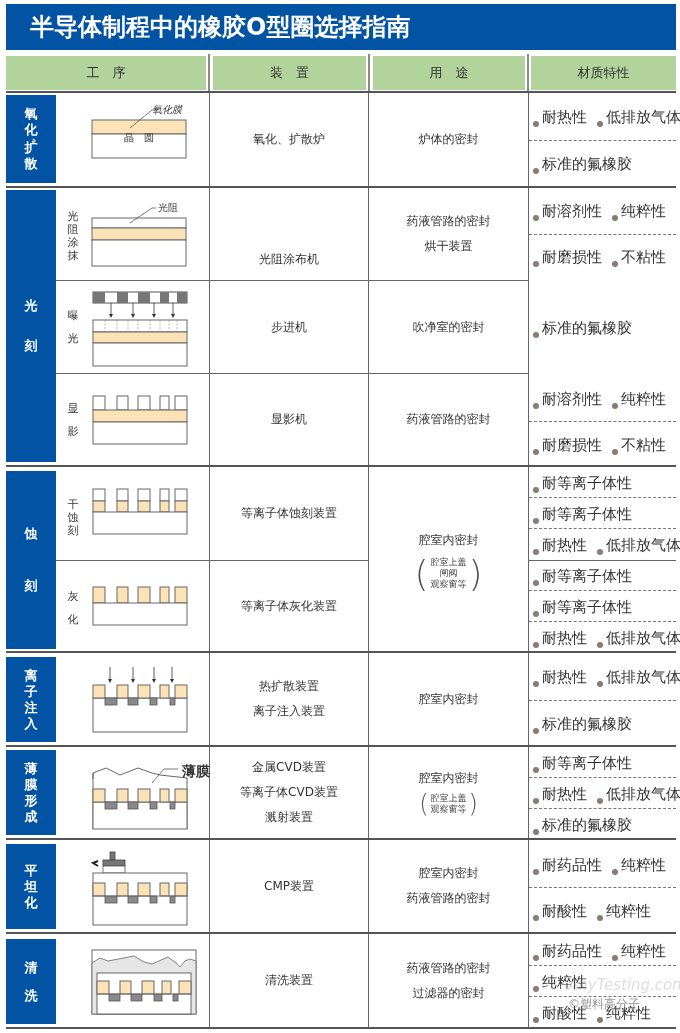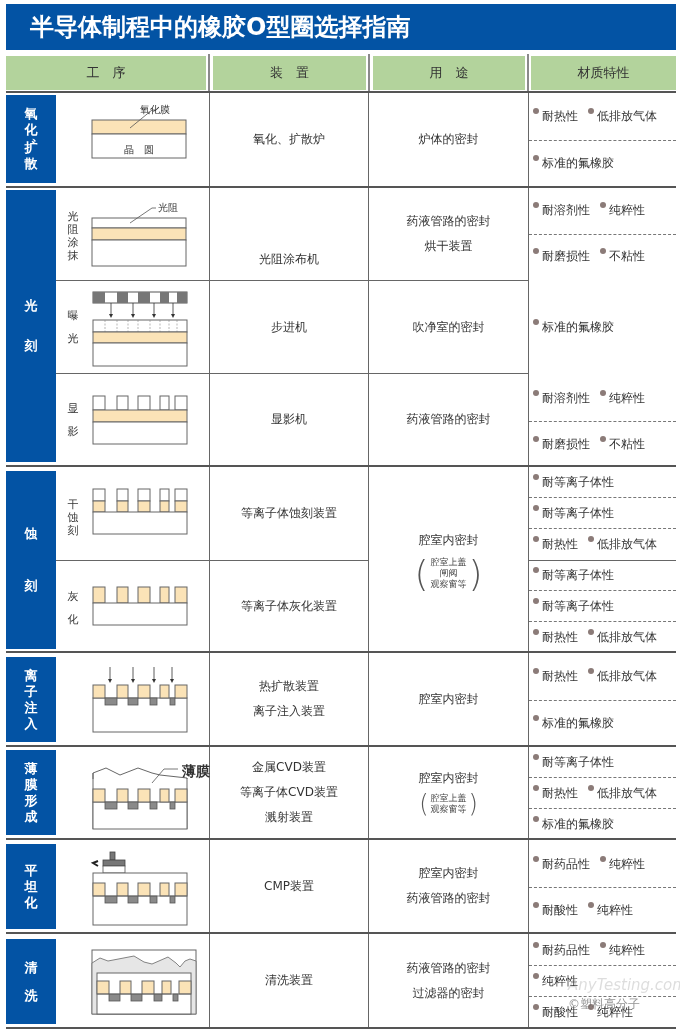--- a/index.html
+++ b/index.html
@@ -8,21 +8,21 @@
   .hdr { position: absolute; top: 56px; height: 34px; background: #b3d39c; color: #333; font-size: 13px; text-align: center; line-height: 34px; letter-spacing: 0px; }
   .hdr-sep { position: absolute; top: 54px; height: 38px; width: 2px; background: #8a8a8a; }
   .hline { position: absolute; left: 6px; width: 670px; height: 2px; background: #555; }
   .vline { position: absolute; width: 1px; background: #666; }
   .dash { position: absolute; left: 529px; width: 147px; border-top: 1px dashed #777; }
   .sublbl-line { position: absolute; left: 56px; width: 154px; height: 1px; background: #666; }
   .blue-lbl { position: absolute; left: 6px; width: 50px; background: #0353a4; color: #fff; font-size: 13px; font-weight: bold; display: flex; flex-direction: column; align-items: center; justify-content: center; line-height: 16px; text-align: center; }
   .blue-lbl span { display: block; }
   .vtext { position: absolute; font-size: 11px; color: #333; line-height: 13px; width: 14px; text-align: center; display: flex; flex-direction: column; align-items: center; justify-content: center; }
   .cell { position: absolute; display: flex; flex-direction: column; align-items: center; justify-content: center; font-size: 12px; color: #333; text-align: center; line-height: 25px; }
-  .prop { position: absolute; left: 533px; font-size: 12px; color: #333; display: flex; align-items: flex-start; white-space: nowrap; }
+  .prop { position: absolute; left: 533px; font-size: 15px; color: #333; display: flex; align-items: flex-end; white-space: nowrap; }
   .prop .dot { display: inline-block; width: 6px; height: 6px; border-radius: 50%; background: #8b7b78; margin-right: 3px; }
   .prop .gap { display: inline-block; width: 10px; }
   .paren { display: flex; align-items: center; margin-top: 4px; }
   .paren .brk { font-size: 24px; color: #555; line-height: 30px; font-weight: 300; }
   .paren .inner { font-size: 9px; line-height: 11px; color: #444; padding: 0 2px; }
   .diag { position: absolute; }
 </style>
 </head>
 <body>
 
@@ -60,22 +60,22 @@
   <span style="margin-top:-6px;margin-left:14px;line-height:8px;">、</span>
   <span>扩</span>
   <span>散</span>
 </div>
 <svg class="diag" style="left:90px;top:100px;" width="120" height="60" viewBox="0 0 120 60">
   <rect x="2" y="20" width="94" height="14" fill="#fbe3b7" stroke="#666" stroke-width="1"></rect>
   <rect x="2" y="34" width="94" height="24" fill="#fff" stroke="#666" stroke-width="1"></rect>
   <line x1="40" y1="28" x2="62" y2="10" stroke="#555" stroke-width="0.8"></line>
   <line x1="62" y1="10" x2="66" y2="10" stroke="#555" stroke-width="0.8"></line>
 </svg>
-<div style="position:absolute;left:140px;top:103px;font-size:10px;color:#333;">氧化膜</div>
-<div style="position:absolute;left:92px;top:143px;width:94px;text-align:center;font-size:10px;color:#333;">晶　圆</div>
+<div style="position:absolute;left:152px;top:103px;font-size:10px;color:#333;font-style:italic;">氧化膜</div>
+<div style="position:absolute;left:92px;top:131px;width:94px;text-align:center;font-size:10px;color:#333;">晶　圆</div>
 <div class="cell" style="left:210px;top:93px;width:158px;height:93px;">
   <span>氧化、扩散炉</span>
 </div>
 <div class="cell" style="left:369px;top:93px;width:159px;height:93px;">
   <span>炉体的密封</span>
 </div>
 <div class="prop" style="top:108px;">
   <span class="dot"></span>
     <span>耐热性</span>
     <span class="gap"></span>

